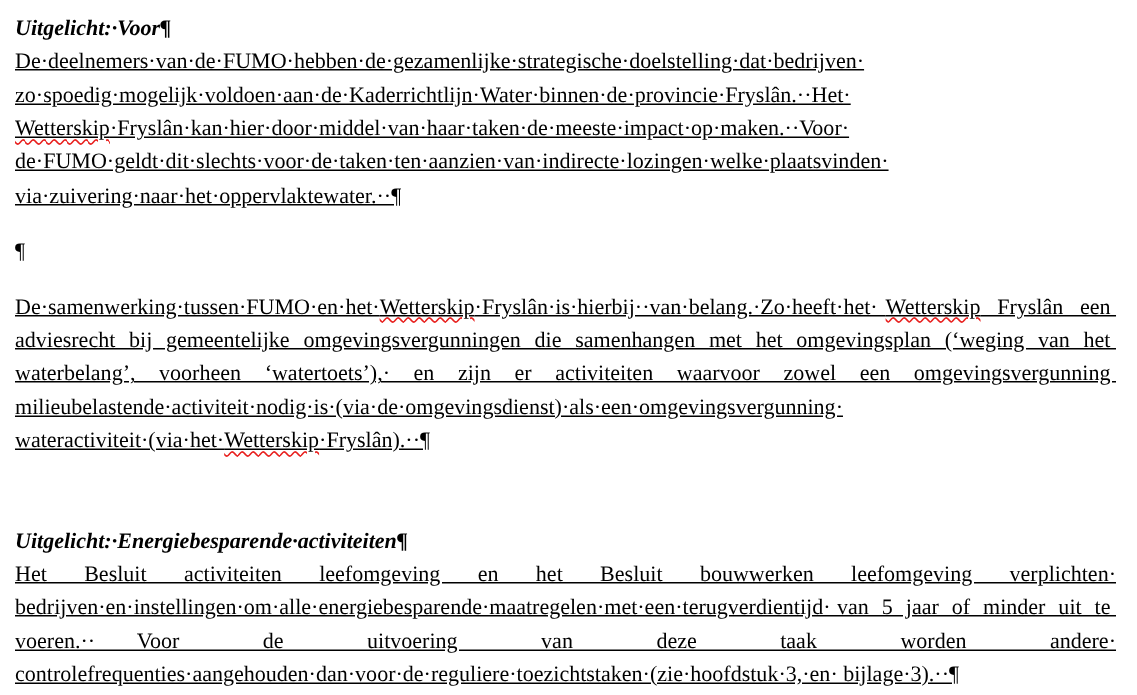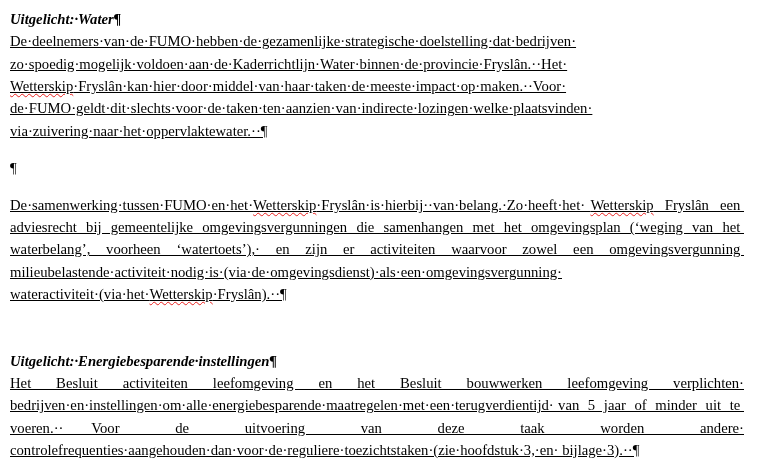--- a/index.html
+++ b/index.html
@@ -54,21 +54,21 @@
     text-decoration-thickness: 1px;
     text-underline-offset: 2px;
   }
 </style>
 </head>
 <body>
 
 <div class="page">
 
   <h2 class="heading">
-    <span>Uitgelicht:·Water¶</span>
+    <span>Uitgelicht:·Voor¶</span>
   </h2>
 
   <p class="para">
     De·deelnemers·van·de·FUMO·hebben·de·gezamenlijke·strategische·doelstelling·dat·bedrijven·
     zo·spoedig·mogelijk·voldoen·aan·de·Kaderrichtlijn·Water·binnen·de·provincie·Fryslân.··Het·
     <span class="misspell">Wetterskip</span>·Fryslân·kan·hier·door·middel·van·haar·taken·de·meeste·impact·op·maken.··Voor·
     de·FUMO·geldt·dit·slechts·voor·de·taken·ten·aanzien·van·indirecte·lozingen·welke·plaatsvinden·
     via·zuivering·naar·het·oppervlaktewater.··¶
   </p>
 
@@ -81,21 +81,21 @@
     <span class="misspell">Wetterskip</span>&nbsp; Fryslân&nbsp; een&nbsp; adviesrecht&nbsp; bij&nbsp; gemeentelijke&nbsp; omgevingsvergunningen&nbsp; die&nbsp;
     samenhangen&nbsp; met&nbsp; het&nbsp; omgevingsplan&nbsp; (‘weging&nbsp; van&nbsp; het&nbsp; waterbelang’,&nbsp; voorheen&nbsp;
     ‘watertoets’),·&nbsp; en&nbsp; zijn&nbsp; er&nbsp; activiteiten&nbsp; waarvoor&nbsp; zowel&nbsp; een&nbsp; omgevingsvergunning&nbsp;
     milieubelastende·activiteit·nodig·is·(via·de·omgevingsdienst)·als·een·omgevingsvergunning·
     wateractiviteit·(via·het·<span class="misspell">Wetterskip</span>·Fryslân).··¶
   </p>
 
   <div class="gap"></div>
 
   <h2 class="heading">
-    <span>Uitgelicht:·Energiebesparende·instellingen¶</span>
+    <span>Uitgelicht:·Energiebesparende·activiteiten¶</span>
   </h2>
 
   <p class="para">
     Het&nbsp; Besluit&nbsp; activiteiten&nbsp; leefomgeving&nbsp; en&nbsp; het&nbsp; Besluit&nbsp; bouwwerken&nbsp; leefomgeving&nbsp; verplichten·
     bedrijven·en·instellingen·om·alle·energiebesparende·maatregelen·met·een·terugverdientijd·
     van&nbsp; 5&nbsp; jaar&nbsp; of&nbsp; minder&nbsp; uit&nbsp; te&nbsp; voeren.··&nbsp;Voor&nbsp; de&nbsp; uitvoering&nbsp; van&nbsp; deze&nbsp; taak&nbsp; worden&nbsp; andere·
     controlefrequenties·aangehouden·dan·voor·de·reguliere·toezichtstaken·(zie·hoofdstuk·3,·en·
     bijlage·3).··¶
   </p>
 

